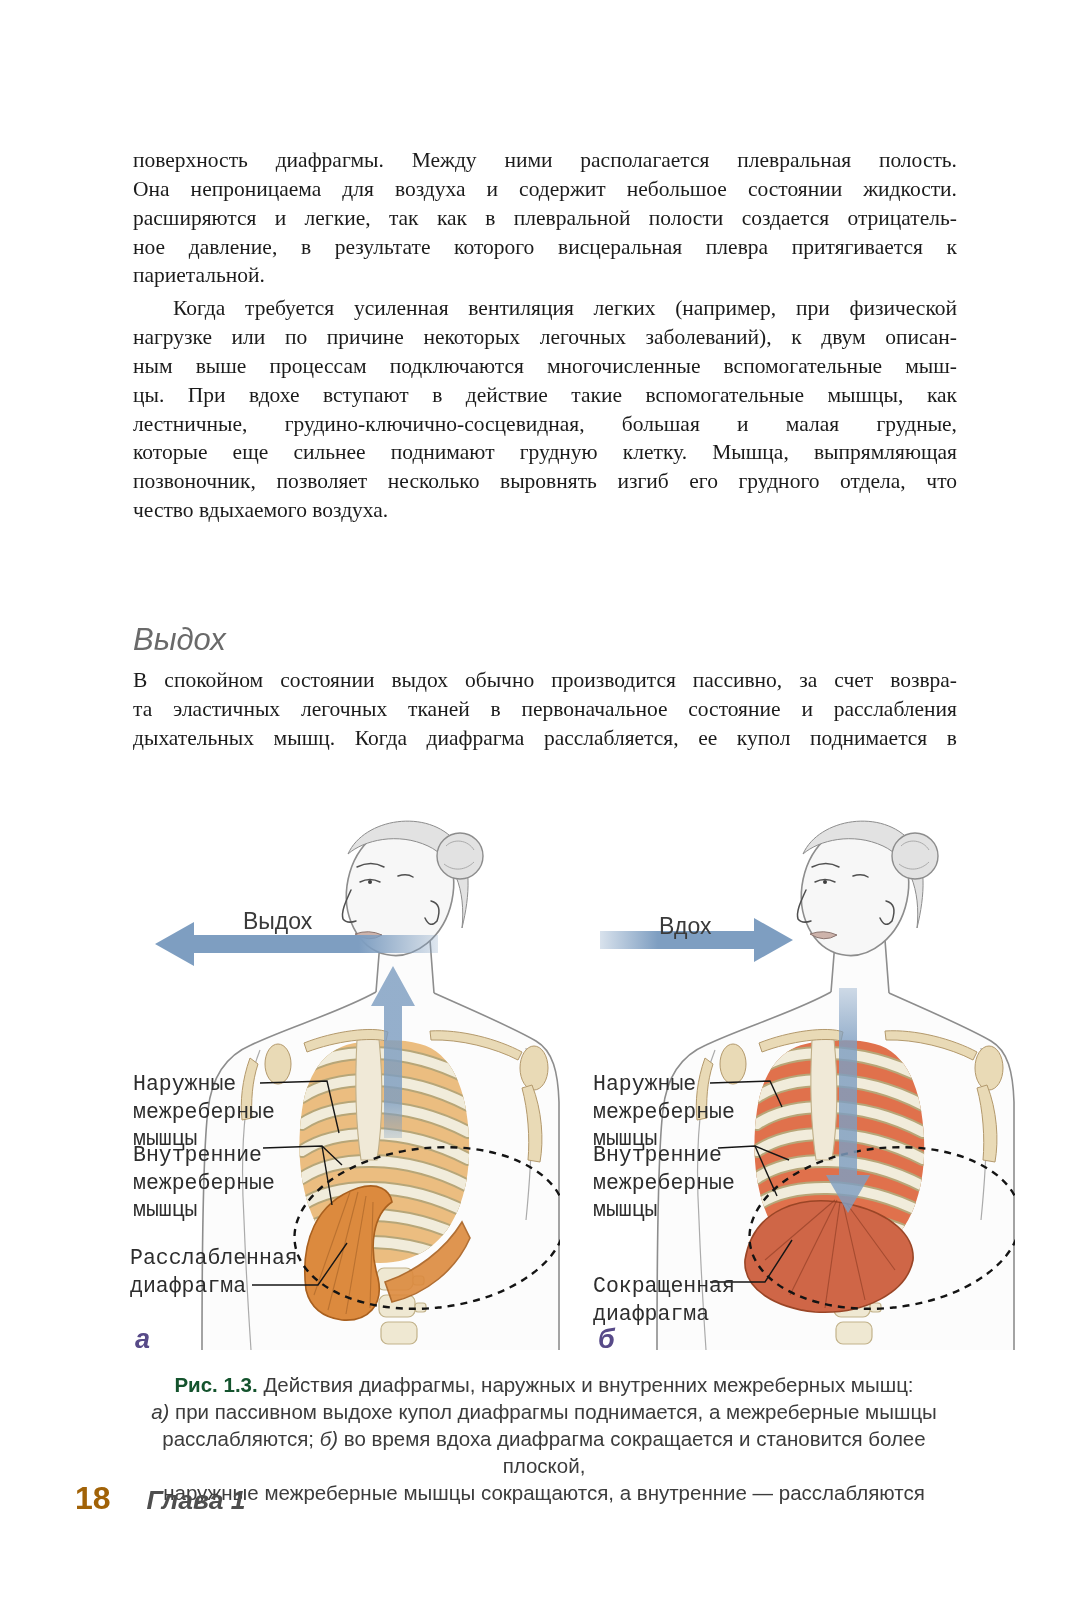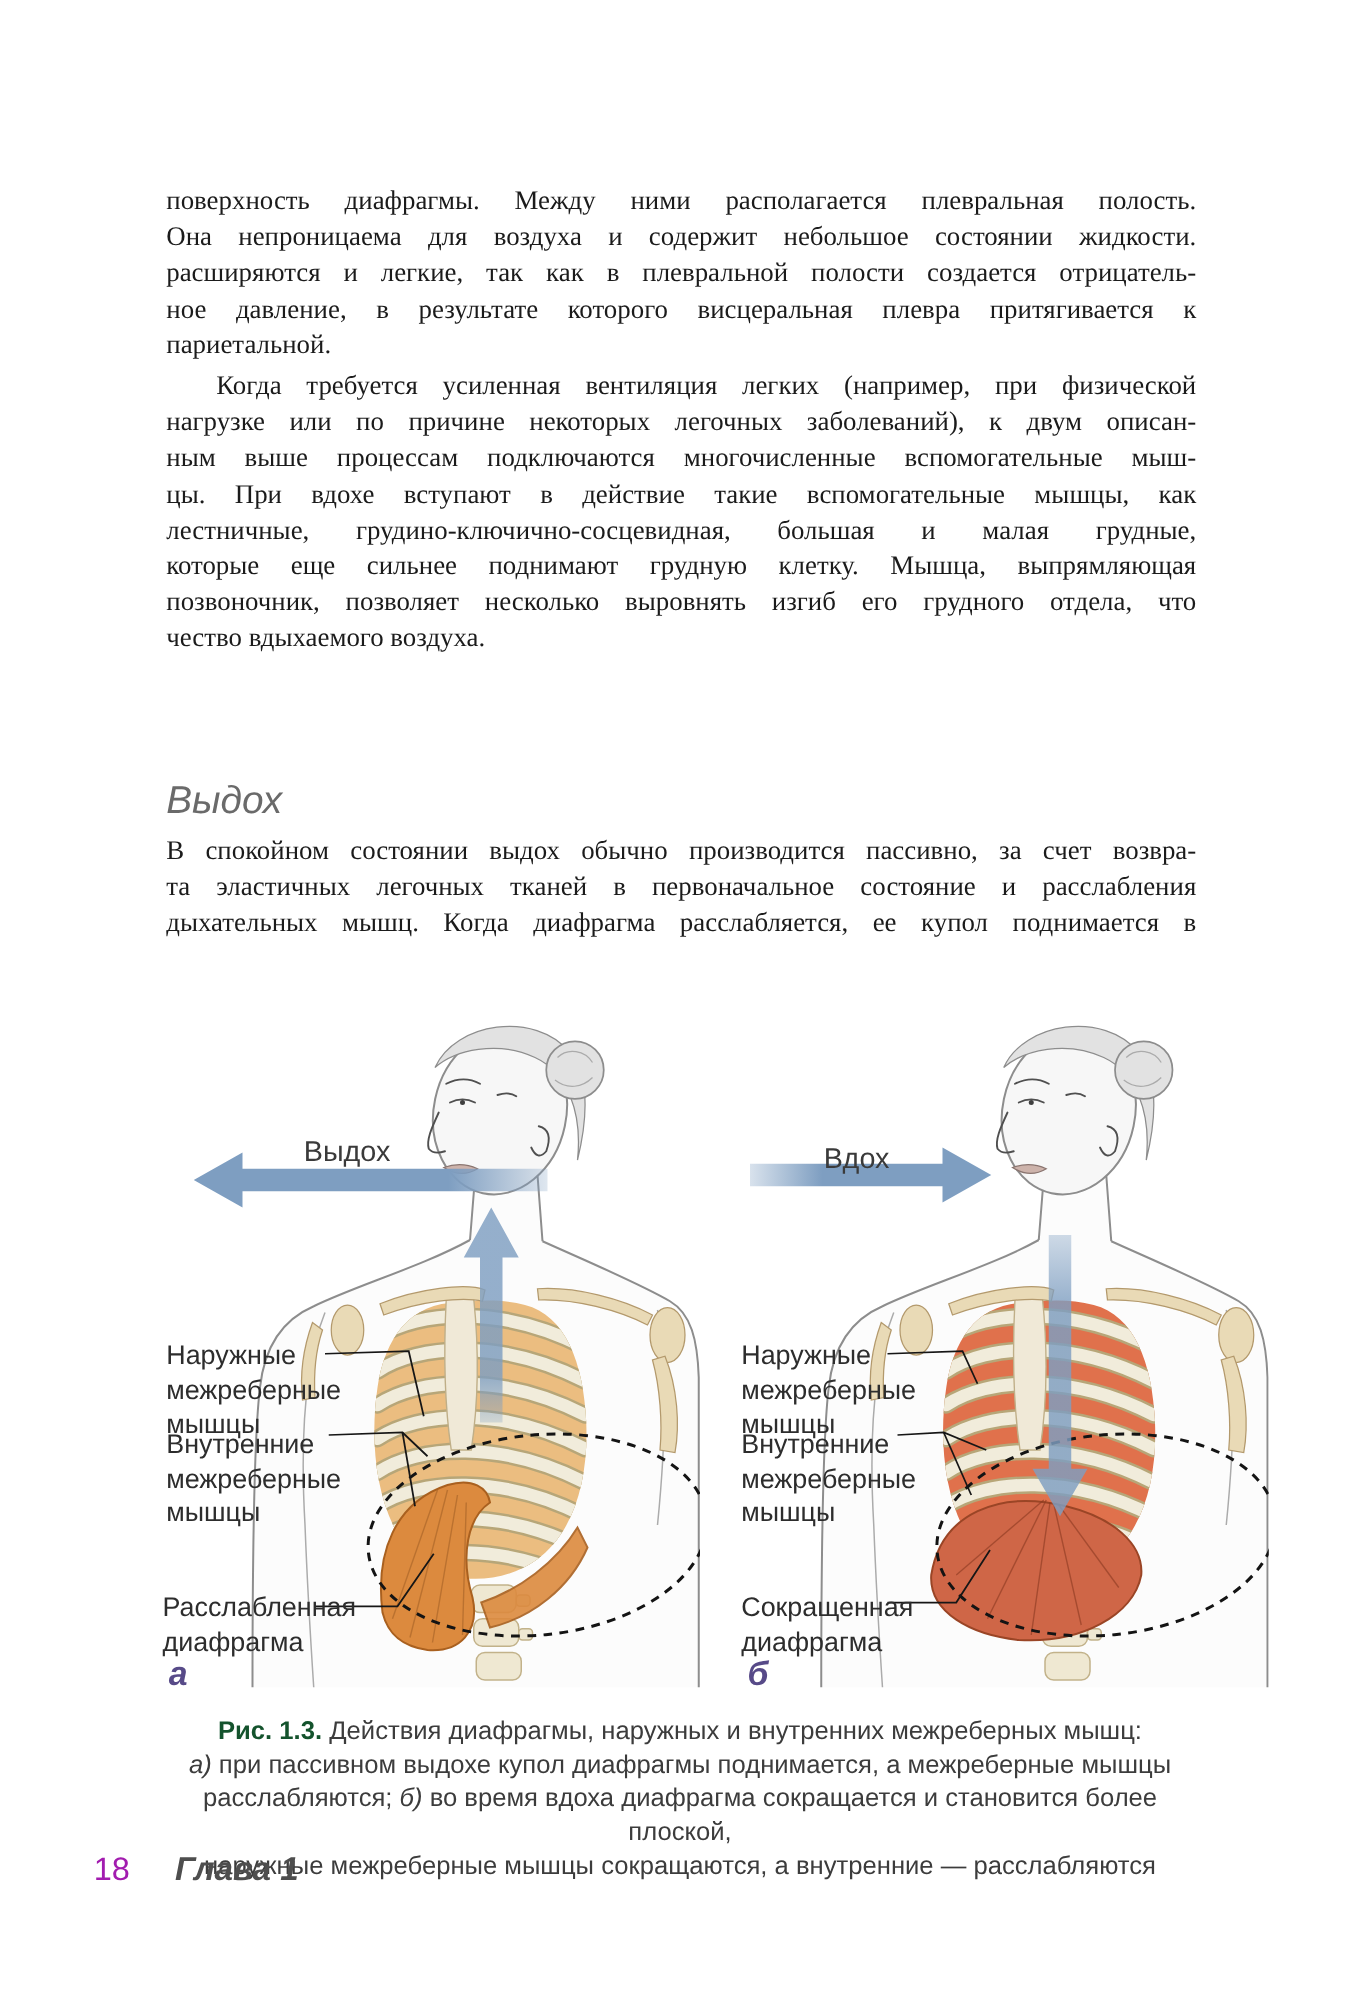--- a/index.html
+++ b/index.html
@@ -36,45 +36,45 @@
   .panel-b .icbg{fill:#e0714c;}
   .ribU{fill:none;stroke:#b7a678;stroke-width:14px;stroke-linecap:round;}
   .ribO{fill:none;stroke:#f1ecdb;stroke-width:10px;stroke-linecap:round;}
   .dash{fill:none;stroke:#141414;stroke-width:2.4px;stroke-dasharray:7 6;}
   .panel-a .dia{fill:#dc8a3e;stroke:#a9601f;stroke-width:1.6px;}
   .panel-b .dia{fill:#cf6647;stroke:#9a4526;stroke-width:1.6px;}
   .panel-a .fiber{stroke:#a86428;}
   .panel-b .fiber{stroke:#8f3c24;}
   .fiber{fill:none;stroke-width:1.1px;opacity:.65;}
   .leader{fill:none;stroke:#161616;stroke-width:1.4px;}
-  .fig-label{position:absolute;font-family:Liberation Sans, sans-serif;
+  .fig-label{position:absolute;font-family:Liberation Mono, monospace;
     font-size:21.5px;line-height:27.5px;color:#2d2d2d;width:160px;}
   .fig-label .tline{text-align:left;text-align-last:left;}
   .lbl-ext{left:3px;top:281px;}
   .lbl-int{left:3px;top:352px;}
-  .panel-a .lbl-dia{left:0;top:483px;}
+  .panel-a .lbl-dia{left:0;top:455px;}
   .panel-b .lbl-dia{left:8px;top:483px;}
   .panel-b .lbl-ext,.panel-b .lbl-int{left:8px;}
   .breath-label{position:absolute;font-family:"Liberation Sans",sans-serif;
     font-size:23px;color:#3a3a3a;font-weight:500;}
   .panel-a .breath-label{left:113px;top:118px;}
   .panel-b .breath-label{left:74px;top:123px;}
   .panel-letter{position:absolute;left:5px;top:534px;
     font-family:"Liberation Sans",sans-serif;font-style:italic;font-weight:bold;
     font-size:27px;color:#574a88;}
   .panel-b .panel-letter{left:13px;}
   
   .caption{position:absolute;left:120px;width:848px;top:1371px;text-align:center;
     font-family:"Liberation Sans",sans-serif;font-size:20.5px;line-height:27px;color:#3c3c3c;}
   .cap-label{font-weight:bold;color:#14532d;}
   .cap-italic{font-style:italic;}
   
   .footer{position:absolute;left:75px;top:1480px;
     font-family:"Liberation Sans",sans-serif;display:flex;align-items:baseline;}
-  .page-num{color:#a21caf;font-weight:normal;font-size:26px;}
+  .page-num{color:#a16207;font-weight:bold;font-size:32px;}
   .chapter{color:#4e4e4e;font-weight:bold;font-style:italic;font-size:26.5px;margin-left:36px;}
 </style>
 </head>
 <body>
 
 <div class="page">
 
   <div class="body-text">
     <div class="para1">
         <div class="tline">поверхность диафрагмы. Между ними располагается плевральная полость.</div>

